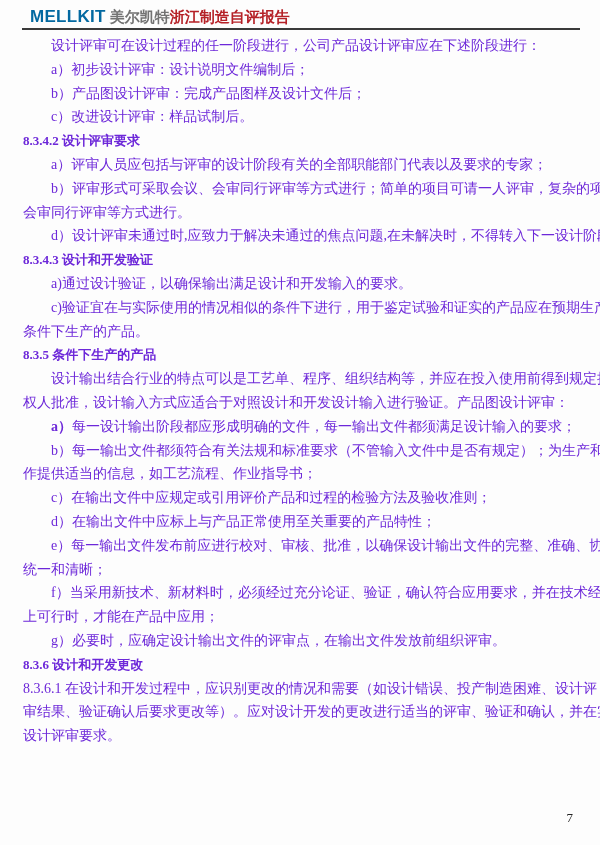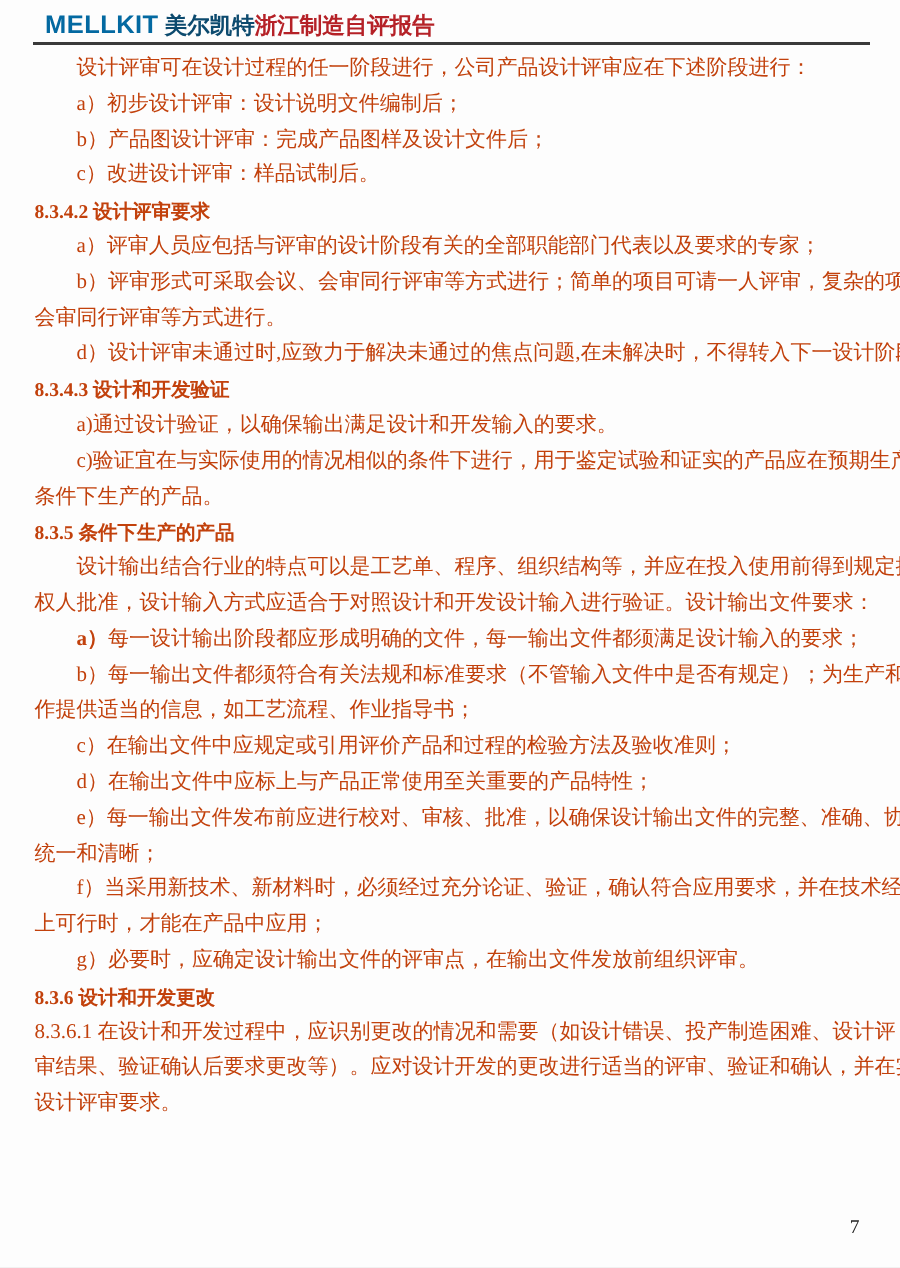--- a/index.html
+++ b/index.html
@@ -73,42 +73,42 @@
     color: #222;
   }
 </style>
 </head>
 <body>
 
 <div class="page">
 
   <header class="page-header">
     <span class="brand" id="brand" style="color: #0369a1;">MELLKIT</span>
-    <span class="title-navy" id="title-navy" style="color: #0c4a6e;">美尔凯特</span><span class="title-red" id="title-red" style="color: rgb(181, 33, 39);">浙江制造自评报告</span>
+    <span class="title-navy" id="title-navy" style="color: #737373;">美尔凯特</span><span class="title-red" id="title-red" style="color: rgb(181, 33, 39);">浙江制造自评报告</span>
   </header>
 
   <div class="header-rule" id="header-rule" style="border-top-color: rgb(58, 58, 58);"></div>
 
-  <main class="doc-body" id="doc-lines" style="color: #c2410c;">
+  <main class="doc-body" id="doc-lines" style="color: #6d28d9;">
       <div class="line indent">设计评审可在设计过程的任一阶段进行，公司产品设计评审应在下述阶段进行：</div>
       <div class="line indent">a）初步设计评审：设计说明文件编制后；</div>
       <div class="line indent">b）产品图设计评审：完成产品图样及设计文件后；</div>
       <div class="line indent">c）改进设计评审：样品试制后。</div>
       <div class="line heading">8.3.4.2 设计评审要求</div>
       <div class="line indent">a）评审人员应包括与评审的设计阶段有关的全部职能部门代表以及要求的专家；</div>
       <div class="line indent">b）评审形式可采取会议、会审同行评审等方式进行；简单的项目可请一人评审，复杂的项目</div>
       <div class="line">会审同行评审等方式进行。</div>
       <div class="line indent">d）设计评审未通过时,应致力于解决未通过的焦点问题,在未解决时，不得转入下一设计阶段。</div>
       <div class="line heading">8.3.4.3 设计和开发验证</div>
       <div class="line indent">a)通过设计验证，以确保输出满足设计和开发输入的要求。</div>
       <div class="line indent">c)验证宜在与实际使用的情况相似的条件下进行，用于鉴定试验和证实的产品应在预期生产</div>
       <div class="line">条件下生产的产品。</div>
       <div class="line heading">8.3.5 条件下生产的产品</div>
       <div class="line indent">设计输出结合行业的特点可以是工艺单、程序、组织结构等，并应在投入使用前得到规定授</div>
-      <div class="line">权人批准，设计输入方式应适合于对照设计和开发设计输入进行验证。设计输出文件要求：</div>
+      <div class="line">权人批准，设计输入方式应适合于对照设计和开发设计输入进行验证。产品图设计评审：</div>
       <div class="line indent"><span class="bold-prefix">a）</span>每一设计输出阶段都应形成明确的文件，每一输出文件都须满足设计输入的要求；</div>
       <div class="line indent">b）每一输出文件都须符合有关法规和标准要求（不管输入文件中是否有规定）；为生产和运</div>
       <div class="line">作提供适当的信息，如工艺流程、作业指导书；</div>
       <div class="line indent">c）在输出文件中应规定或引用评价产品和过程的检验方法及验收准则；</div>
       <div class="line indent">d）在输出文件中应标上与产品正常使用至关重要的产品特性；</div>
       <div class="line indent">e）每一输出文件发布前应进行校对、审核、批准，以确保设计输出文件的完整、准确、协调、</div>
       <div class="line">统一和清晰；</div>
       <div class="line indent">f）当采用新技术、新材料时，必须经过充分论证、验证，确认符合应用要求，并在技术经济</div>
       <div class="line">上可行时，才能在产品中应用；</div>
       <div class="line indent">g）必要时，应确定设计输出文件的评审点，在输出文件发放前组织评审。</div>

